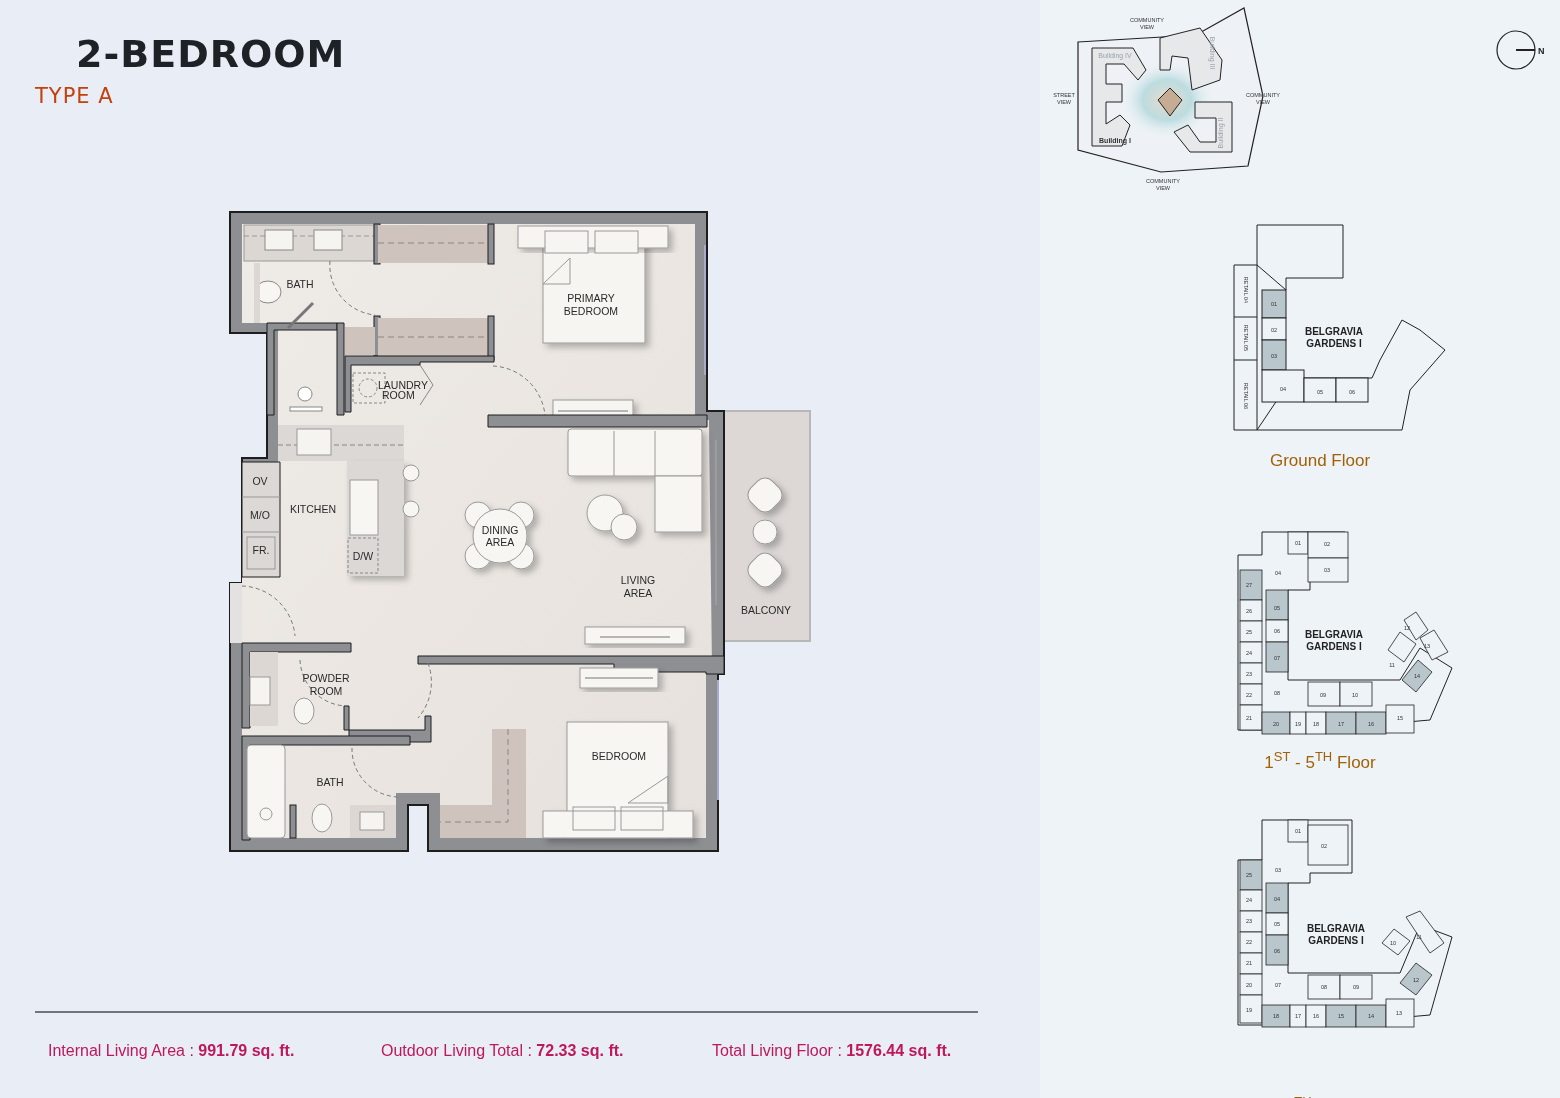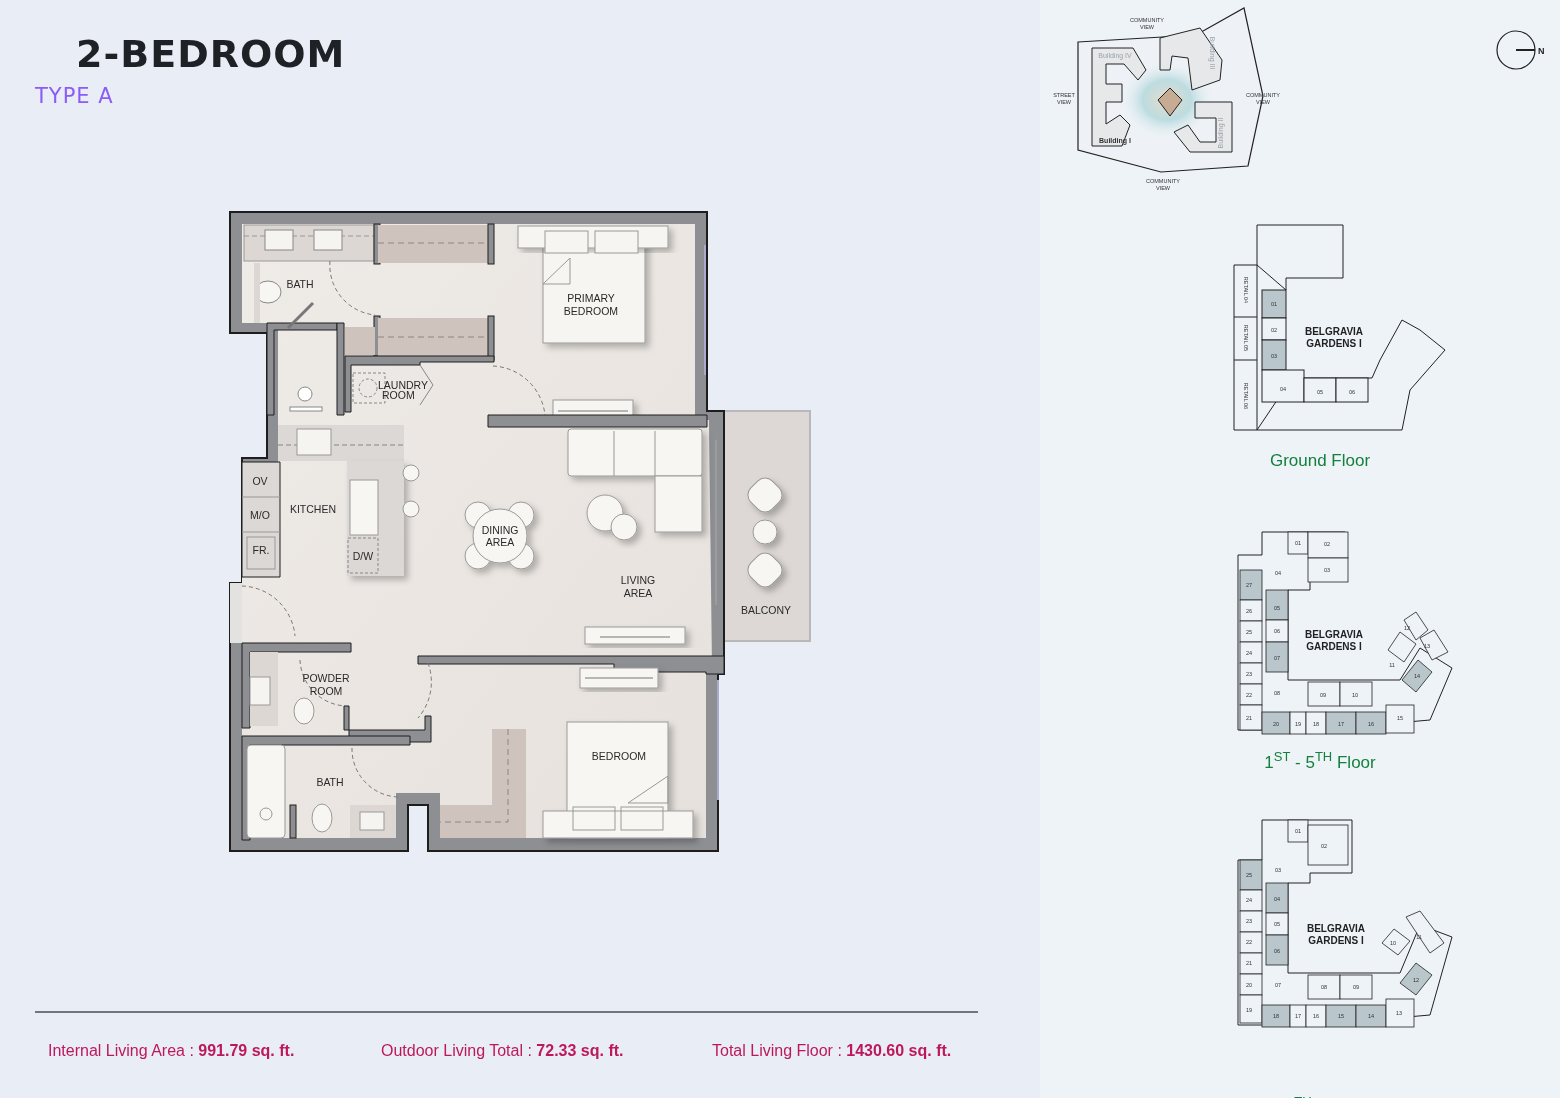--- a/index.html
+++ b/index.html
@@ -1,28 +1,28 @@
 <!DOCTYPE html>
 <html><head>
 <meta charset="utf-8">
 <style>
   * { box-sizing: border-box; margin: 0; padding: 0; }
   html, body { width: 1560px; height: 1098px; overflow: hidden; }
   body { font-family: "Liberation Sans", sans-serif; background: #e9edf5; position: relative; color: #1e2126; }
   .left-panel { position: absolute; left: 0; top: 0; width: 1040px; height: 1098px; background: #e9edf5; }
   .right-panel { position: absolute; left: 1040px; top: 0; width: 520px; height: 1098px; background: #eef3f8; }
   .title { position: absolute; left: 34px; top: 32px; font-size: 38px; font-weight: 700; letter-spacing: 1px; color: #1e2126; font-family: "DejaVu Sans", sans-serif; margin-left: 42px; }
-  .subtitle { position: absolute; left: 35px; top: 84px; font-size: 21px; letter-spacing: 1px; color: #8b5cf6; font-family: "DejaVu Sans", sans-serif; }
+  .subtitle { position: absolute; left: 35px; top: 84px; font-size: 21px; letter-spacing: 1px; color: #c2410c; font-family: "DejaVu Sans", sans-serif; }
   .plan { position: absolute; left: 0; top: 0; }
   .divider { position: absolute; left: 35px; top: 1011px; width: 943px; height: 2px; background: #6f7680; }
   .areas { position: absolute; top: 1042px; font-size: 16px; color: #be185d; }
   .areas b { font-weight: 700; }
   .area-1 { left: 48px; } .area-2 { left: 381px; } .area-3 { left: 712px; }
   .svgabs { position: absolute; }
-  .floor-label { position: absolute; font-size: 17px; color: #15803d; text-align: center; width: 200px; }
+  .floor-label { position: absolute; font-size: 17px; color: #a16207; text-align: center; width: 200px; }
   .floor-label sup { font-size: 13px; }
   .room-label { font-family: "Liberation Sans", sans-serif; font-size: 10.5px; fill: #2a2a2a; }
 </style>
 </head>
 <body>
 
 <div class="left-panel"></div>
 <div class="right-panel"></div>
 
 <div class="title">2-BEDROOM</div>
@@ -184,21 +184,21 @@
 
 <div class="divider"></div>
 
 <div class="areas area-1">
   <span>Internal Living Area : </span><b>991.79 sq. ft.</b>
 </div>
 <div class="areas area-2">
   <span>Outdoor Living Total : </span><b>72.33 sq. ft.</b>
 </div>
 <div class="areas area-3">
-  <span>Total Living Floor : </span><b>1430.60 sq. ft.</b>
+  <span>Total Living Floor : </span><b>1576.44 sq. ft.</b>
 </div>
 
 <svg class="svgabs" style="left:1040px;top:0" width="250" height="200">
   <defs>
     <radialGradient id="pool" cx="0.5" cy="0.5" r="0.5">
       <stop offset="0" stop-color="#e8dccd"></stop>
       <stop offset="0.5" stop-color="#bcdce0"></stop>
       <stop offset="1" stop-color="#eef3f8" stop-opacity="0"></stop>
     </radialGradient>
   </defs>

